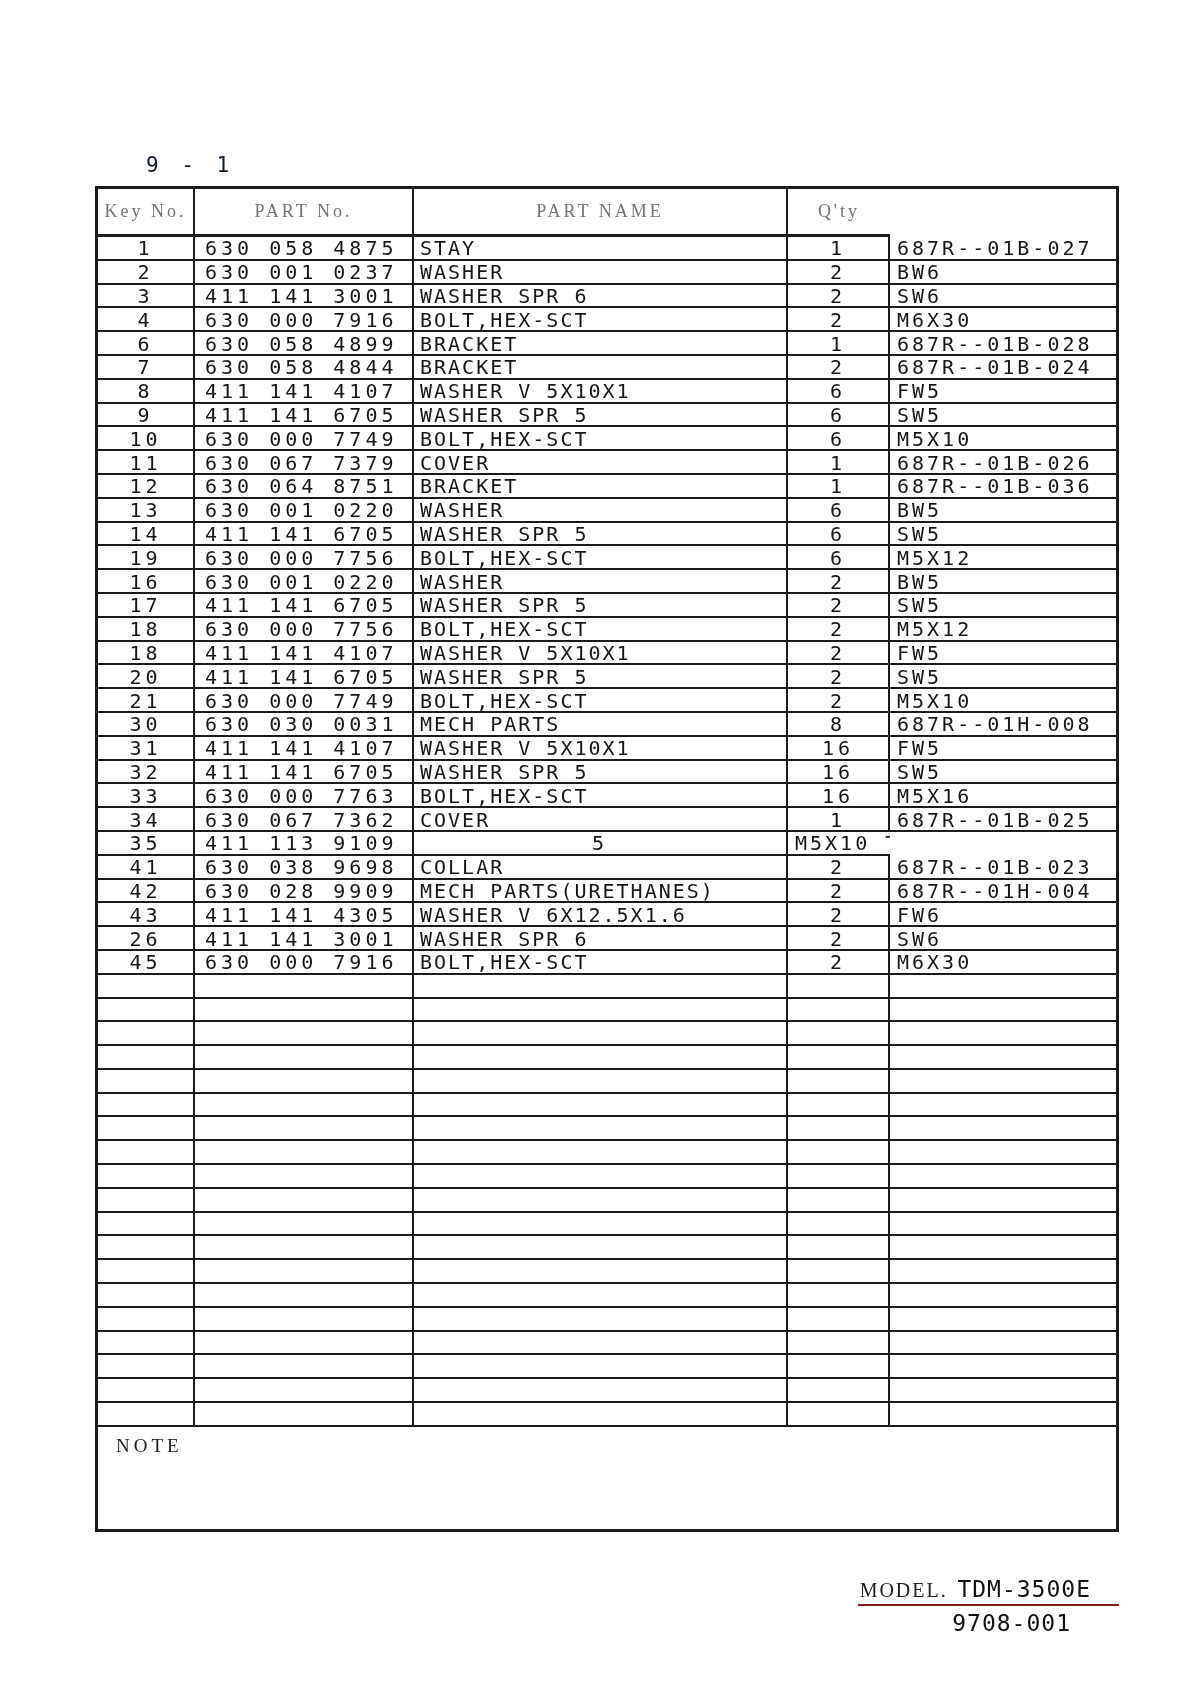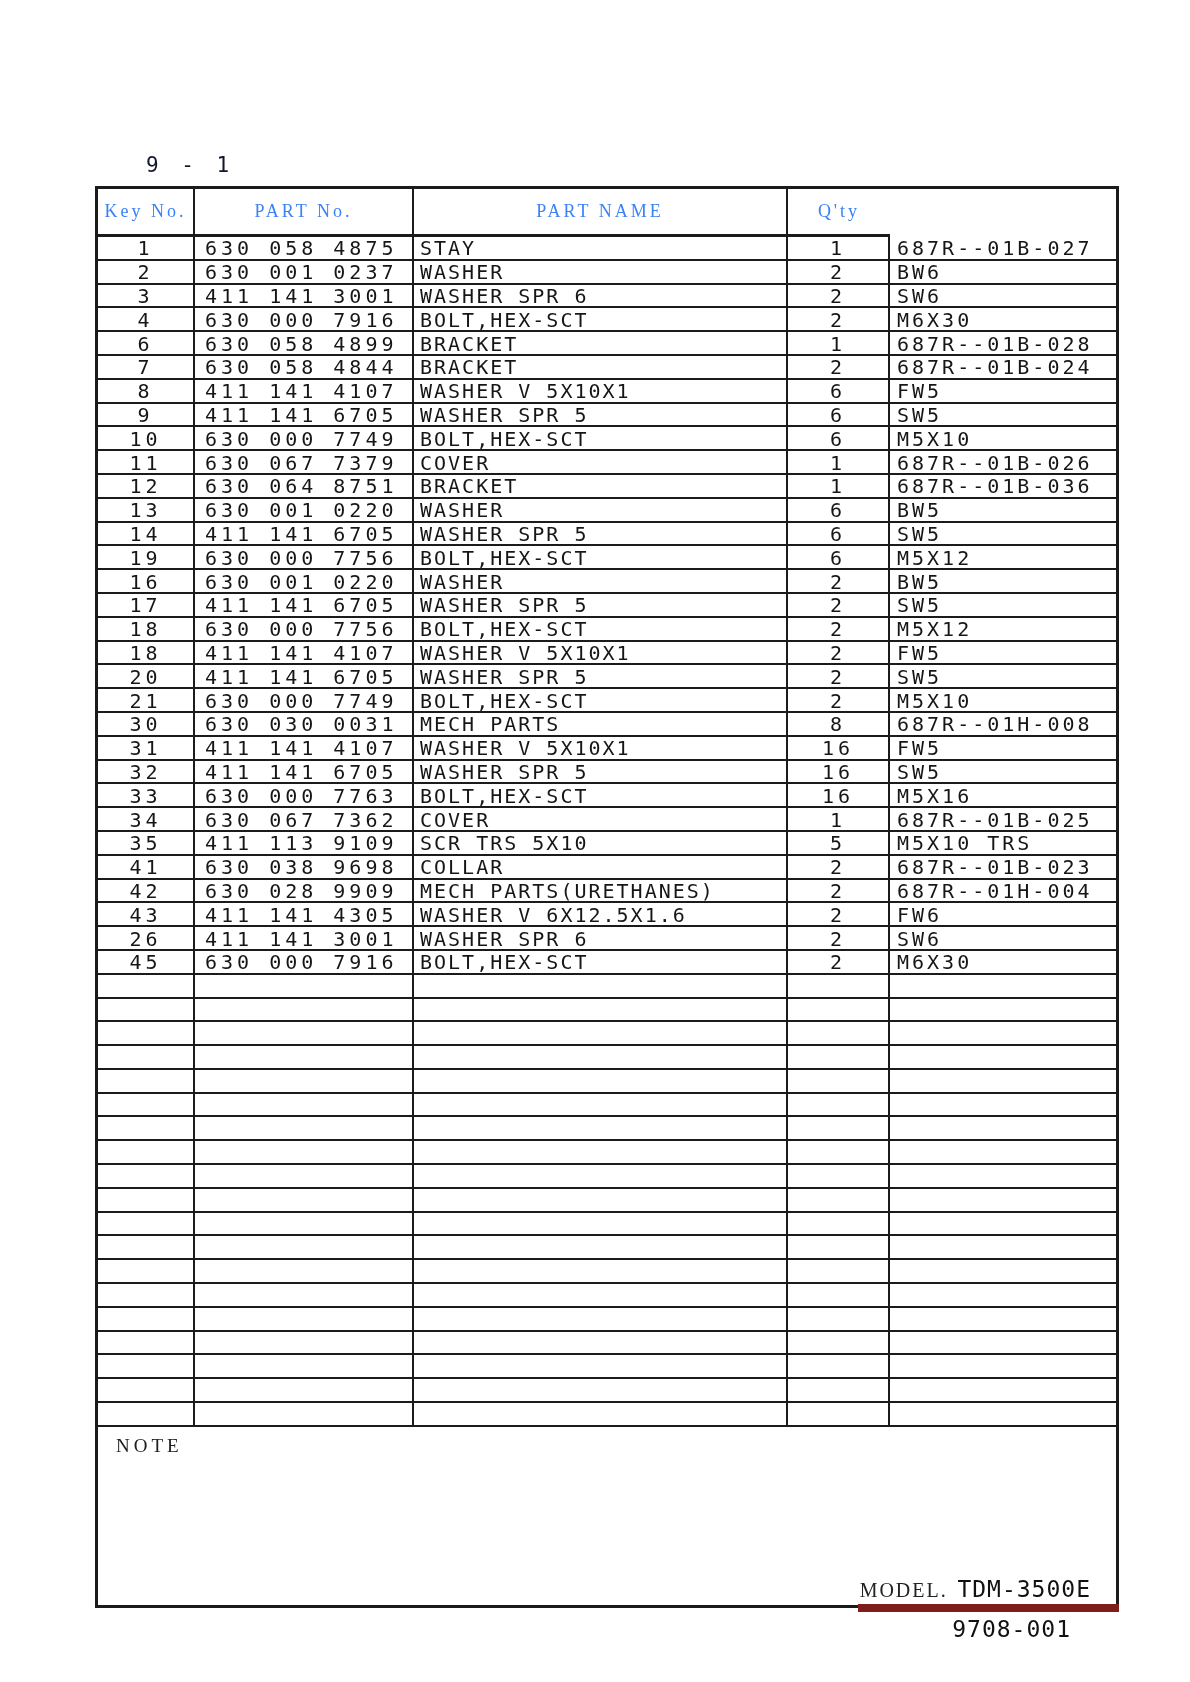--- a/index.html
+++ b/index.html
@@ -53,56 +53,56 @@
     white-space: nowrap;
   }
   .cell:last-child { border-right: none; }
 
   .header-row .cell {
     border-bottom: 3px solid #1b1b1b;
     justify-content: center;
     font-family: "Liberation Serif", serif;
     font-size: 18px;
     letter-spacing: 3px;
-    color: #3b82f6;
+    color: #737373;
   }
 
   .data-row .cell, .empty-row .cell {
     font-size: 20px;
     letter-spacing: 4px;
     line-height: 1;
     padding-top: 1px;
   }
   .c-key     { justify-content: center; }
   .c-partno  { padding-left: 10px; }
   .c-name    { padding-left: 6px; letter-spacing: 2px !important; }
   .c-qty     { justify-content: center; }
   .c-remarks { padding-left: 7px; letter-spacing: 3px !important; }
 
   
   .note-box {
-    height: 178px;
+    height: 102px;
     box-sizing: border-box;
     padding: 8px 0 0 18px;
     font-family: "Liberation Serif", serif;
     font-size: 19px;
     letter-spacing: 4px;
     color: #1d1d1d;
   }
 
   
   .footer {
     position: absolute;
     top: 1576px;
     right: 71px;
     text-align: right;
   }
   .model-line {
     display: inline-block;
-    border-bottom: 8px solid #7f1d1d;
+    border-bottom: 2px solid #7f1d1d;
     padding: 0 28px 2px 2px;
     white-space: nowrap;
   }
   .model-label {
     font-family: "Liberation Serif", serif;
     font-size: 20px;
     letter-spacing: 2px;
     color: #222;
   }
   .model-value {
@@ -306,21 +306,20 @@
       <div class="trow data-row">
         <div class="cell c-key">34</div>
         <div class="cell c-partno">630 067 7362</div>
         <div class="cell c-name">COVER</div>
         <div class="cell c-qty">1</div>
         <div class="cell c-remarks">687R--01B-025</div>
       </div>
       <div class="trow data-row">
         <div class="cell c-key">35</div>
         <div class="cell c-partno">411 113 9109</div>
-        <div class="cell c-name">SCR TRS 5X10</div>
         <div class="cell c-qty">5</div>
         <div class="cell c-remarks">M5X10 TRS</div>
       </div>
       <div class="trow data-row">
         <div class="cell c-key">41</div>
         <div class="cell c-partno">630 038 9698</div>
         <div class="cell c-name">COLLAR</div>
         <div class="cell c-qty">2</div>
         <div class="cell c-remarks">687R--01B-023</div>
       </div>

